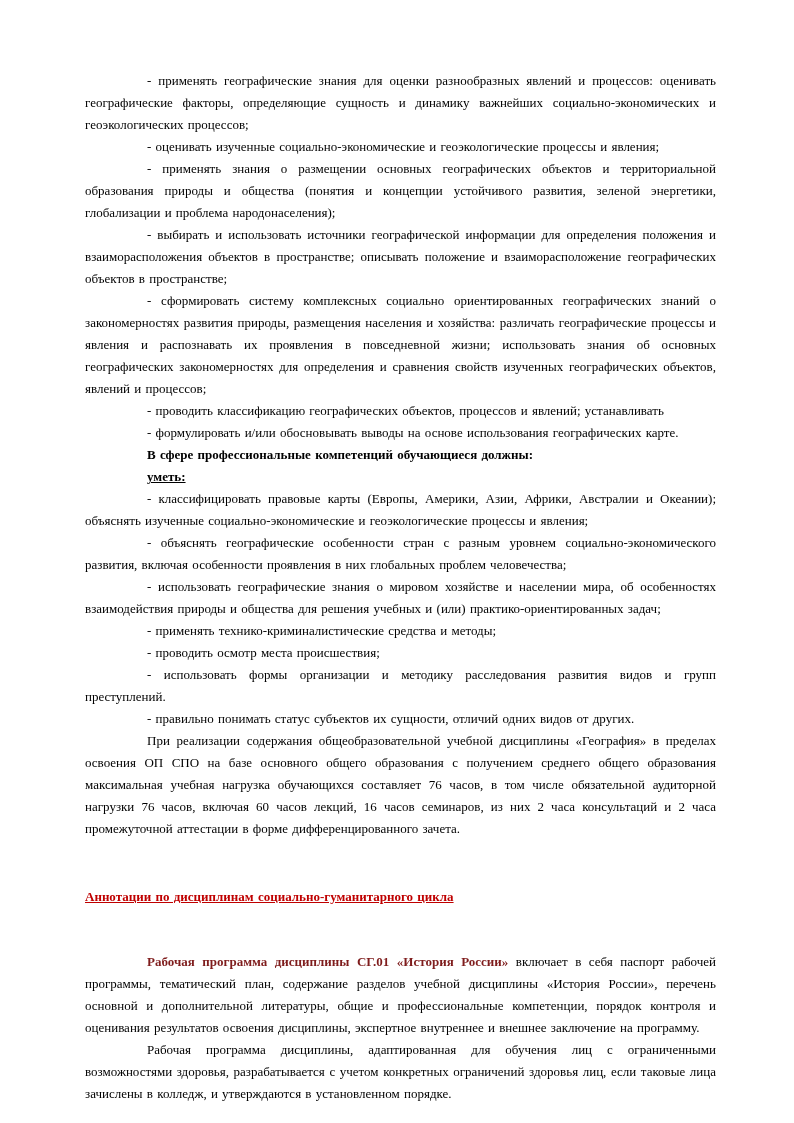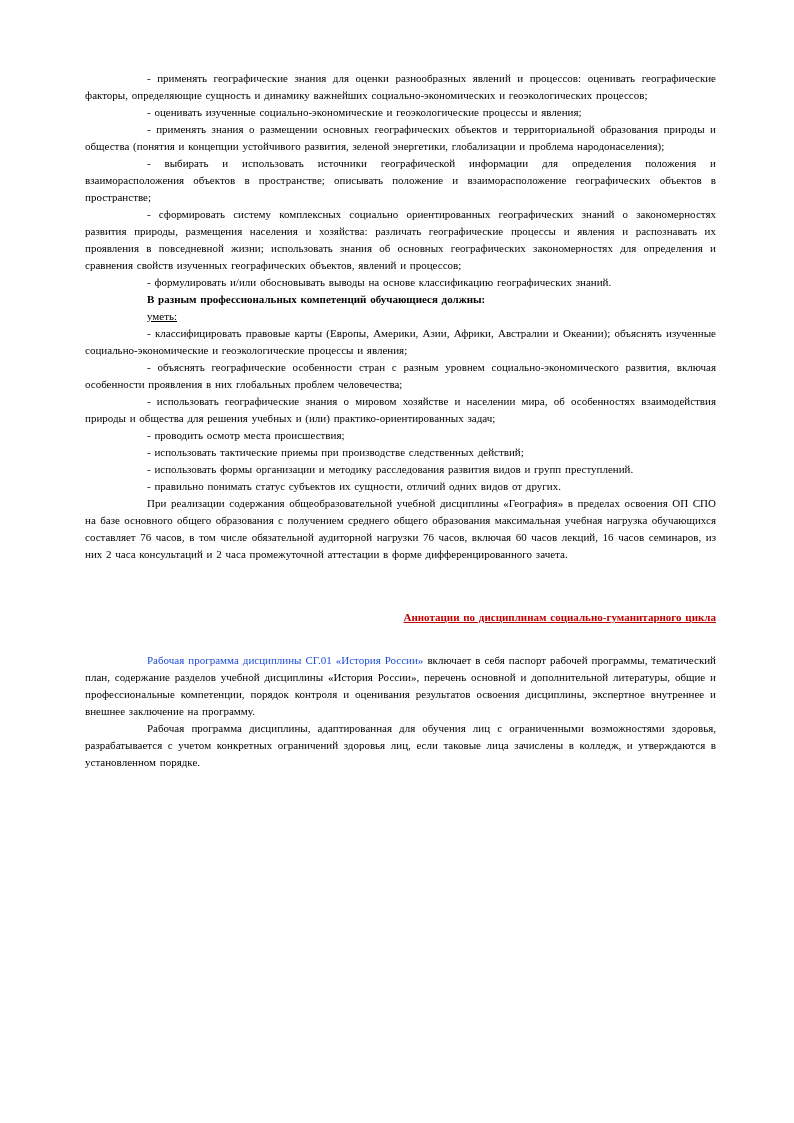--- a/index.html
+++ b/index.html
@@ -14,61 +14,62 @@
     height: 1123px;
     margin: 0 auto;
     background: #ffffff;
     padding: 70px 78px 0 85px;
     font-family: "Liberation Serif", "DejaVu Serif", serif;
     color: #000000;
     overflow: hidden;
   }
   p.para {
     margin: 0;
-    font-size: 11px;
-    line-height: 17px;
+    font-size: 13px;
+    line-height: 22px;
     text-align: justify;
     text-indent: 62px;
     word-spacing: 1px;
   }
   p.bold { font-weight: bold; }
-  p.ul-label span { text-decoration: underline; font-weight: normal; }
+  p.ul-label span { text-decoration: underline; font-weight: bold; }
   p.section-heading {
-    margin: 46px 0 26px 0;
-    text-align: right;
+    margin: 46px 0 43px 0;
+    text-align: left;
     text-indent: 0;
     font-weight: bold;
   }
   p.section-heading span {
     color: #bf0000;
     text-decoration: underline;
   }
   span.lead-red {
-    color: #1d4ed8;
-    font-weight: normal;
+    color: #7f1d1d;
+    font-weight: bold;
   }
 </style>
 </head>
 <body>
 
 <div class="page">
 
   <p class="para">- применять географические знания для оценки разнообразных явлений и процессов: оценивать географические факторы, определяющие сущность и динамику важнейших социально-экономических и геоэкологических процессов;</p>
   <p class="para">- оценивать изученные социально-экономические и геоэкологические процессы и явления;</p>
   <p class="para">- применять знания о размещении основных географических объектов и территориальной образования природы и общества (понятия и концепции устойчивого развития, зеленой энергетики, глобализации и проблема народонаселения);</p>
   <p class="para">- выбирать и использовать источники географической информации для определения положения и взаиморасположения объектов в пространстве; описывать положение и взаиморасположение географических объектов в пространстве;</p>
   <p class="para">- сформировать систему комплексных социально ориентированных географических знаний о закономерностях развития природы, размещения населения и хозяйства: различать географические процессы и явления и распознавать их проявления в повседневной жизни; использовать знания об основных географических закономерностях для определения и сравнения свойств изученных географических объектов, явлений и процессов;</p>
-  <p class="para">- формулировать и/или обосновывать выводы на основе классификацию географических знаний.</p>
-  <p class="para bold">В разным профессиональных компетенций обучающиеся должны:</p>
+  <p class="para">- проводить классификацию географических объектов, процессов и явлений; устанавливать</p>
+  <p class="para">- формулировать и/или обосновывать выводы на основе использования географических карте.</p>
+  <p class="para bold">В сфере профессиональные компетенций обучающиеся должны:</p>
   <p class="para ul-label"><span>уметь:</span></p>
   <p class="para">- классифицировать правовые карты (Европы, Америки, Азии, Африки, Австралии и Океании); объяснять изученные социально-экономические и геоэкологические процессы и явления;</p>
   <p class="para">- объяснять географические особенности стран с разным уровнем социально-экономического развития, включая особенности проявления в них глобальных проблем человечества;</p>
   <p class="para">- использовать географические знания о мировом хозяйстве и населении мира, об особенностях взаимодействия природы и общества для решения учебных и (или) практико-ориентированных задач;</p>
+  <p class="para">- применять технико-криминалистические средства и методы;</p>
   <p class="para">- проводить осмотр места происшествия;</p>
-  <p class="para">- использовать тактические приемы при производстве следственных действий;</p>
   <p class="para">- использовать формы организации и методику расследования развития видов и групп преступлений.</p>
   <p class="para">- правильно понимать статус субъектов их сущности, отличий одних видов от других.</p>
   <p class="para">При реализации содержания общеобразовательной учебной дисциплины «География» в пределах освоения ОП СПО на базе основного общего образования с получением среднего общего образования максимальная учебная нагрузка обучающихся составляет 76 часов, в том числе обязательной аудиторной нагрузки 76 часов, включая 60 часов лекций, 16 часов семинаров, из них 2 часа консультаций и 2 часа промежуточной аттестации в форме дифференцированного зачета.</p>
 
   <p class="para section-heading"><span>Аннотации по дисциплинам социально-гуманитарного цикла</span></p>
 
   <p class="para"><span class="lead-red">Рабочая программа дисциплины СГ.01 «История России»</span><span> включает в себя паспорт рабочей программы, тематический план, содержание разделов учебной дисциплины «История России», перечень основной и дополнительной литературы, общие и профессиональные компетенции, порядок контроля и оценивания результатов освоения дисциплины, экспертное внутреннее и внешнее заключение на программу.</span></p>
 
   <p class="para">Рабочая программа дисциплины, адаптированная для обучения лиц с ограниченными возможностями здоровья, разрабатывается с учетом конкретных ограничений здоровья лиц, если таковые лица зачислены в колледж, и утверждаются в установленном порядке.</p>
 

